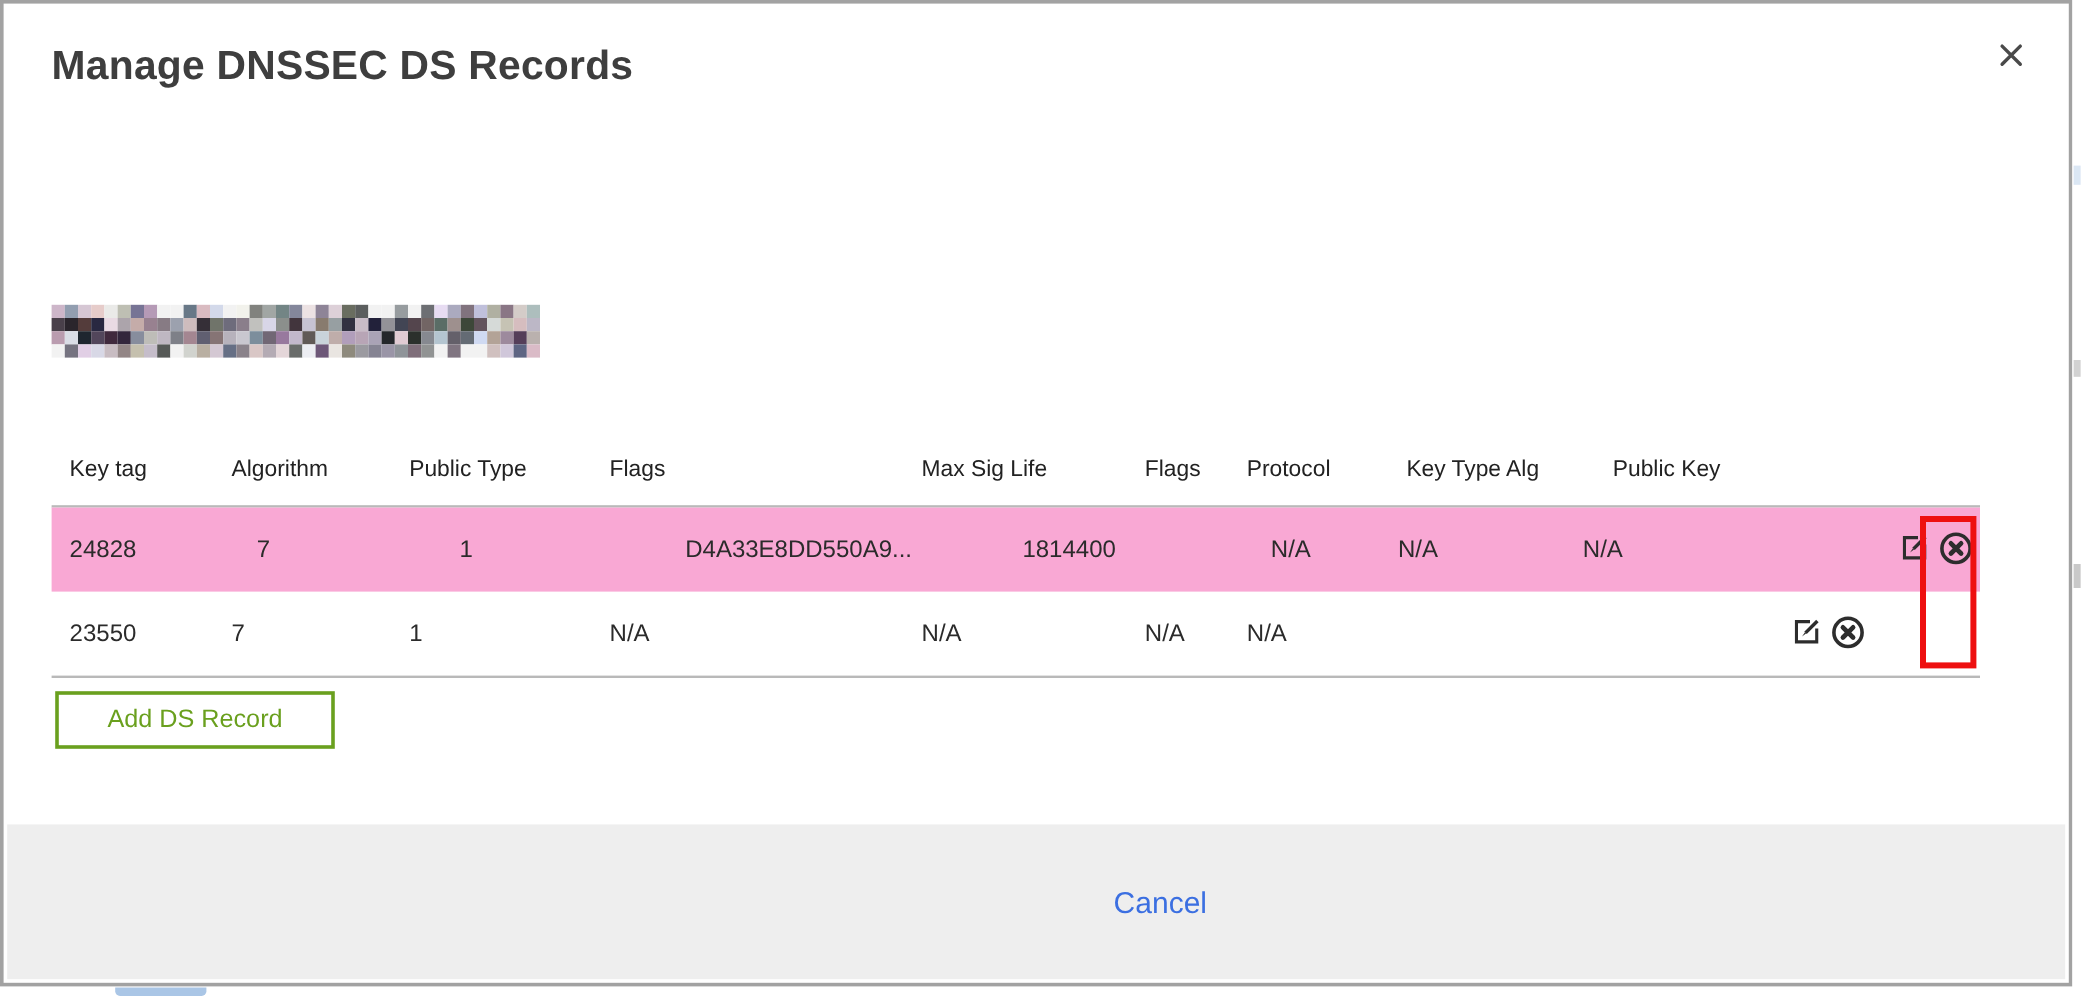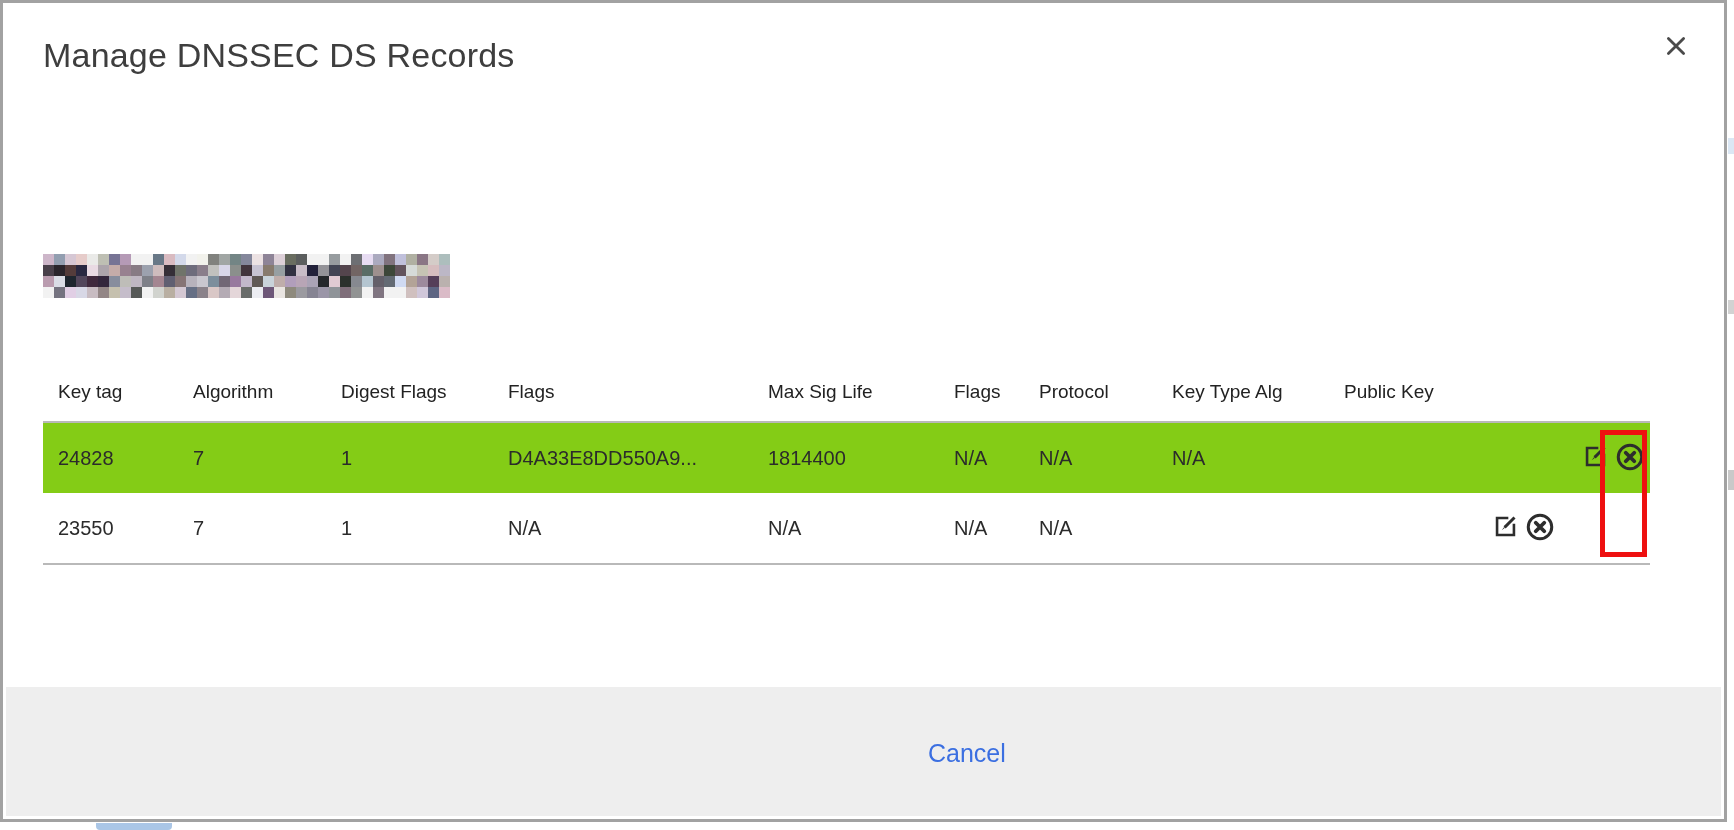--- a/index.html
+++ b/index.html
@@ -11,21 +11,21 @@
     overflow: hidden;
   }
   .modal {
     position: absolute; left: 0; top: 0;
     width: 1727px; height: 822px;
     background: #ffffff;
     border: 3px solid #a2a2a2;
   }
   .modal-title {
     position: absolute; left: 40px; top: 33px;
-    font-size: 34px; font-weight: 400; color: #3e3e3e;
+    font-size: 34px; font-weight: 700; color: #3e3e3e;
     letter-spacing: 0.2px;
   }
   .close-btn {
     position: absolute; right: 32px; top: 28px;
     width: 32px; height: 32px;
     cursor: pointer; border: none; background: transparent;
     display: flex; align-items: center; justify-content: center;
   }
   .redacted-domain {
     position: absolute; left: 40px; top: 251px;
@@ -49,21 +49,21 @@
   .t-head {
     height: 58px;
     font-size: 19px; color: #222222;
   }
   .t-head .cell { padding-left: 15px; }
   .t-body {
     border-top: 2px solid #b9b9b9;
     border-bottom: 2px solid #b9b9b9;
   }
   .t-row { height: 70px; font-size: 20px; color: #2b2b2b; }
-  .t-row.alt { background: #84cc16; }
+  .t-row.alt { background: #f9a8d4; gap: 21px; }
   .t-row .cell { padding-left: 15px; }
   .cell.actions {
     display: flex; justify-content: flex-end; align-items: center;
     gap: 3px; padding-right: 4px; padding-left: 0;
   }
   .icon-btn {
     border: none; background: transparent; cursor: pointer;
     width: 32px; height: 32px; padding: 0;
     display: flex; align-items: center; justify-content: center;
   }
@@ -278,21 +278,21 @@
       <div style="background: rgb(208, 199, 218);"></div>
       <div style="background: rgb(94, 101, 131);"></div>
       <div style="background: rgb(218, 187, 199);"></div>
     </div>
 
 
   <div class="ds-table">
     <div class="t-grid t-head">
       <div class="cell">Key tag</div>
       <div class="cell">Algorithm</div>
-      <div class="cell">Digest Flags</div>
+      <div class="cell">Public Type</div>
       <div class="cell">Flags</div>
       <div class="cell">Max Sig Life</div>
       <div class="cell">Flags</div>
       <div class="cell">Protocol</div>
       <div class="cell">Key Type Alg</div>
       <div class="cell">Public Key</div>
       <div class="cell actions"></div>
     </div>
 
     <div class="t-body">
@@ -356,20 +356,21 @@
             </span>
           </button>
         </div>
       </div>
 
     </div>
   </div>
 
   <div class="red-highlight"></div>
 
+  <button class="add-btn">Add DS Record</button>
 
   <div class="footer">
     <a class="cancel-link">Cancel</a>
   </div>
 
 </div>
 
 <div class="bg-strip-right">
   <div class="bg-strip-mark1"></div>
   <div class="bg-strip-mark2"></div>

